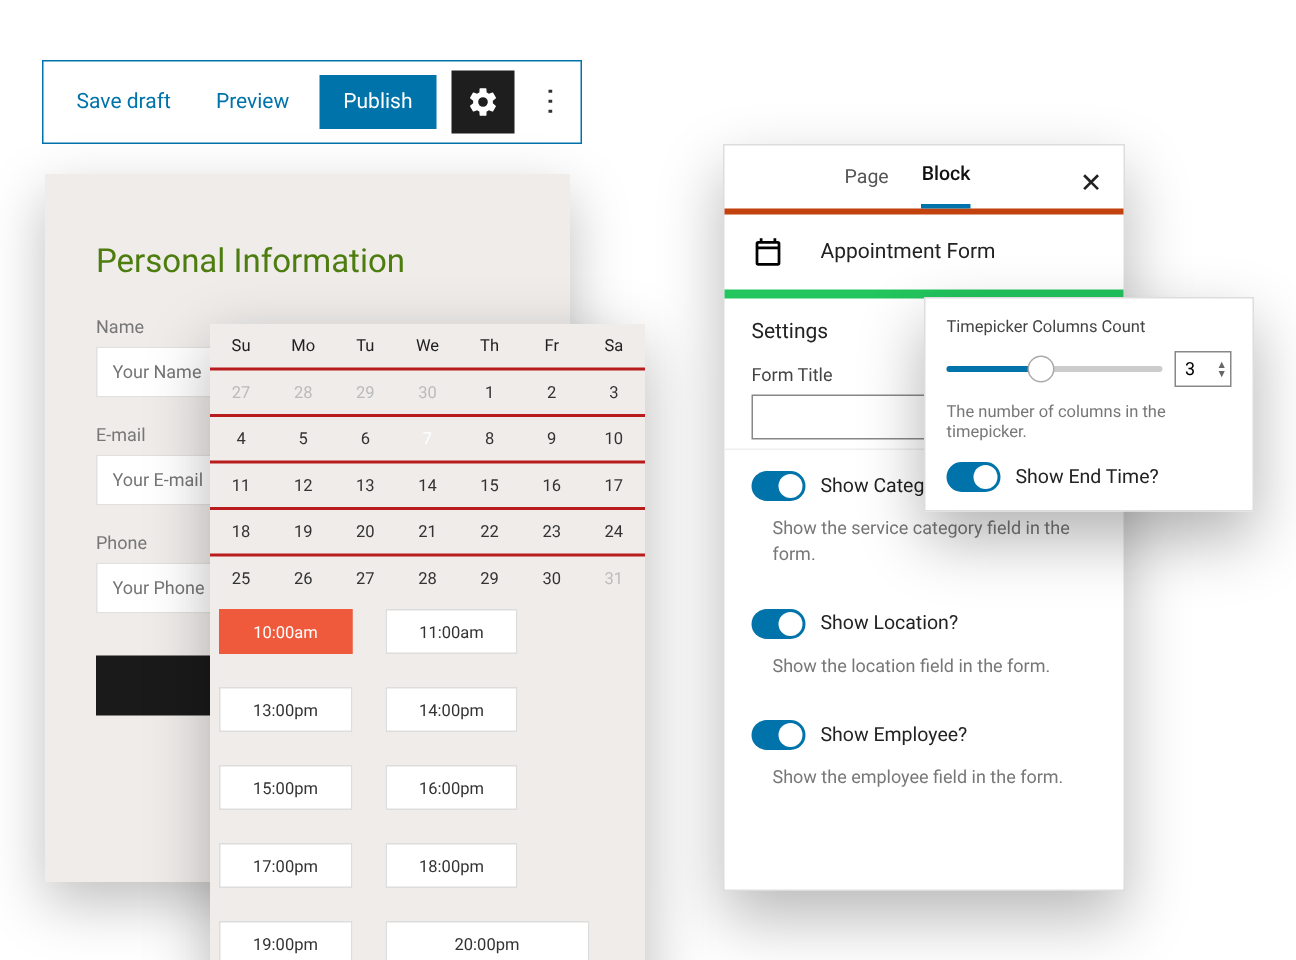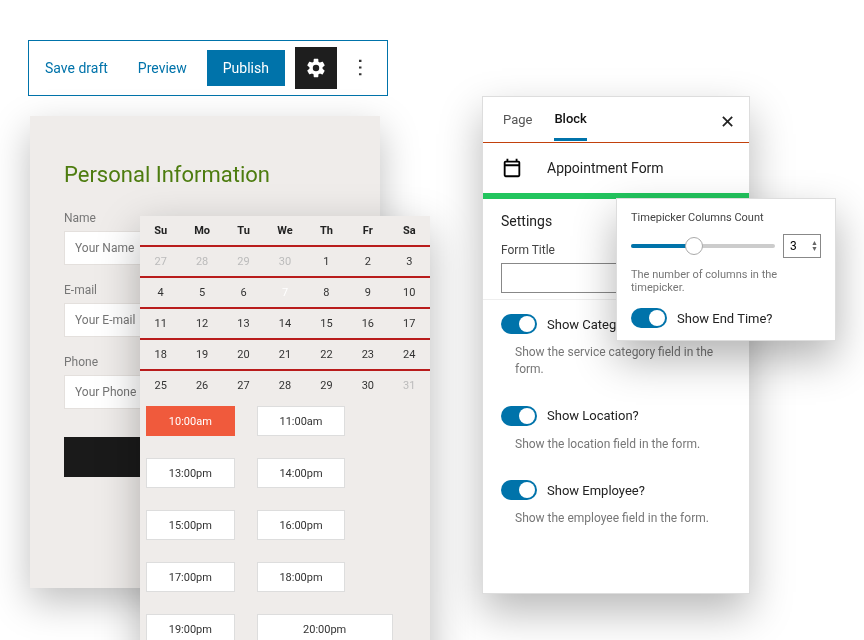--- a/index.html
+++ b/index.html
@@ -1,53 +1,53 @@
 <!DOCTYPE html>
 <html><head>
 <meta charset="utf-8">
 <style>
   * { box-sizing: border-box; margin: 0; padding: 0; font-family: -apple-system, BlinkMacSystemFont, "Segoe UI", Roboto, sans-serif; }
   body { background: #fff; width: 864px; height: 640px; position: relative; overflow: hidden; }
 
   
-  .toolbar { position: absolute; top: 40px; left: 28px; width: 360px; height: 56px; border: 1px solid #0073aa; display: flex; align-items: center; padding: 7px 6px; gap: 10px; background:#fff; }
+  .toolbar { position: absolute; top: 40px; left: 28px; width: 360px; height: 56px; border: 1px solid #0073aa; display: flex; align-items: center; padding: 7px 6px; gap: 10px; background:#fff;justify-content:flex-end; }
   .tb-link { color: #0073aa; font-size: 14px; padding: 8px 10px; cursor: pointer; }
   .tb-publish { background: #0073aa; color: #fff; font-size: 14px; padding: 10px 16px; cursor: pointer; border: none; }
   .tb-settings { background: #1e1e1e; width: 42px; height: 42px; display:flex; align-items:center; justify-content:center; cursor:pointer; }
   .tb-settings svg { width: 22px; height: 22px; }
   .tb-more { width: 28px; height: 42px; display:flex; align-items:center; justify-content:center; cursor:pointer; }
   .tb-more span { font-size: 20px; color:#333; transform: rotate(90deg); letter-spacing:1px; }
 
   
   .form-panel { position:absolute; top: 116px; left: 30px; width: 350px; height: 472px; background:#efecea; padding: 46px 34px; box-shadow: 0 14px 36px rgba(0,0,0,.25); }
   .form-panel h2 { font-size: 22px; font-weight: 400; color:#4d7c0f; margin-bottom: 24px; }
   .fp-label { font-size: 12px; color:#777; margin-bottom: 6px; }
   .fp-input { width: 100%; height: 34px; border:1px solid #e4e0dd; background:#fff; padding: 0 10px; font-size: 12px; color:#555; margin-bottom: 18px; }
   .fp-next { width: 100%; height: 40px; background:#1a1a1a; color:#fff; font-size: 13px; margin-top: 10px; border:none; cursor:pointer; }
 
   
   .calendar { position:absolute; top: 216px; left: 140px; width: 290px; background:#efecea; box-shadow: 0 14px 40px rgba(0,0,0,.28); padding: 0; }
   .cal-head { display:flex; }
   .cal-head div, .cal-row div { flex:1; text-align:center; font-size: 11px; color:#222; padding: 8px 0; }
-  .cal-head div { font-weight: 700; }
+  .cal-head div { font-weight: 400; }
   .cal-row { display:flex; border-top:2px solid #b91c1c; }
   .cal-row div { color:#333; }
   .cal-row div.dim { color:#bbb; }
   .cal-row div.sel { position:relative; color:#fff; }
   .cal-row div.sel::before { content:''; position:absolute; top:50%; left:50%; width:22px; height:22px; background:#f05a3c; border-radius:50%; transform:translate(-50%,-50%); z-index:-1; }
   .cal-row div.sel span { position:relative; z-index:1; }
 
   .time-grid { display:flex; flex-wrap:wrap; gap:22px; padding: 6px; }
   .time-grid button { width: calc(33.33% - 4px); height: 30px; font-size: 11px; background:#fff; border:1px solid #ddd; color:#333; cursor:pointer; }
   .time-grid button.active { background:#f05a3c; color:#fff; border-color:#f05a3c; }
   .time-grid button.last2 { width: calc(50% - 3px); }
 
   
   .inspector { position:absolute; top: 96px; left: 482px; width: 268px; height: 498px; background:#fff; border:1px solid #ddd; box-shadow: 0 18px 40px rgba(0,0,0,.28); }
-  .insp-tabs { display:flex; border-bottom:1px solid #c2410c; padding: 0 20px; align-items:center; height: 46px; position:relative; }
+  .insp-tabs { display:flex; border-bottom:4px solid #c2410c; padding: 0 0; align-items:center; height: 46px; position:relative;justify-content:center; }
   .insp-tabs .tab { font-size: 13px; color:#555; margin-right: 22px; padding-bottom:12px; padding-top:12px; cursor:pointer; }
   .insp-tabs .tab.active { color:#111; border-bottom: 3px solid #0073aa; font-weight: 500; }
   .insp-tabs .close { position:absolute; right:14px; top:14px; font-size: 18px; cursor:pointer; color:#222; }
   .insp-row { display:flex; align-items:center; gap:24px; padding: 14px 18px; border-bottom:6px solid #22c55e; }
   .block-icon { width:22px; height:22px; }
   .insp-row .block-title { font-size: 14px; color:#222; }
   .insp-section { padding: 14px 18px 6px; border-bottom:1px solid #eee; }
   .insp-section-title { font-size: 14px; color:#222; margin-bottom: 14px; }
   .insp-field-label { font-size: 12px; color:#444; margin-bottom: 6px; }
   .insp-text { width: 100%; height: 30px; border:1px solid #888; }

